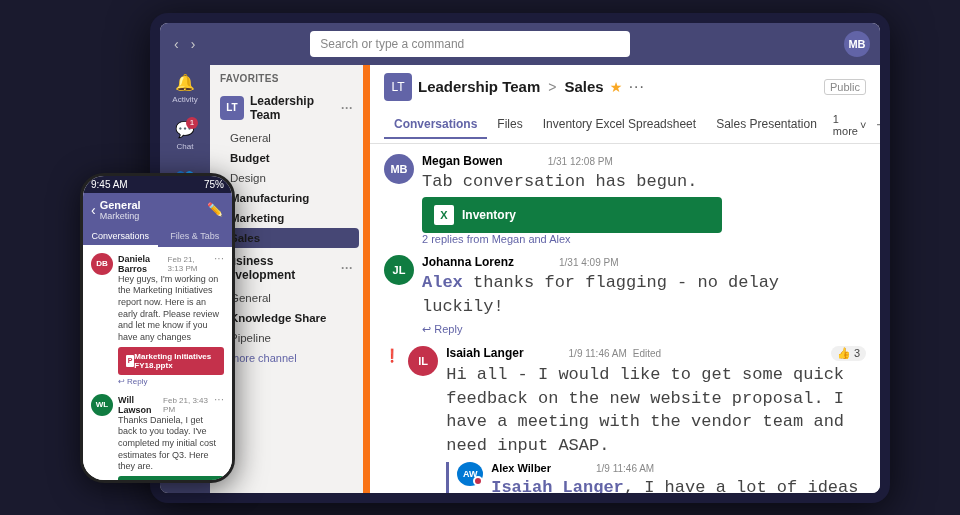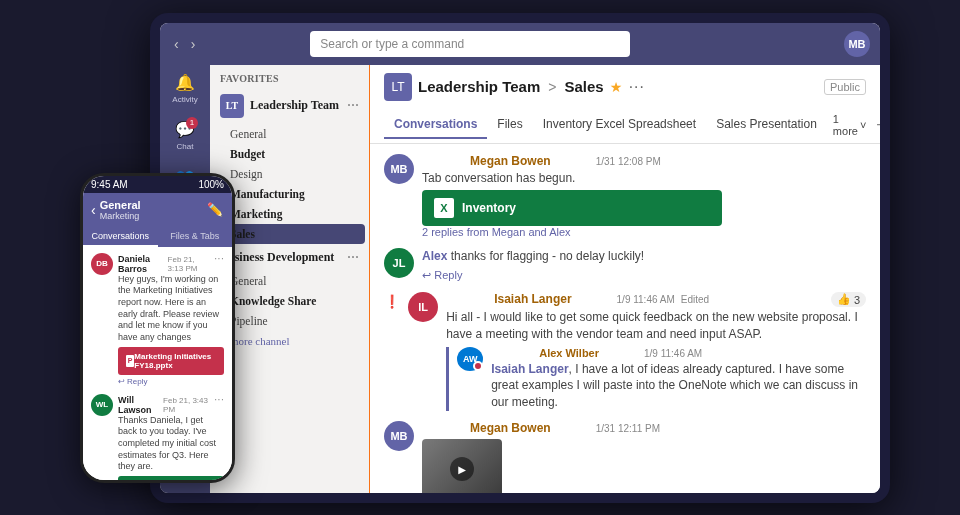--- a/index.html
+++ b/index.html
@@ -151,26 +151,25 @@
       font-size: 8px;
       display: flex;
       align-items: center;
       justify-content: center;
     }
 
     
     .channel-list {
       width: 160px;
       background: #f3f2f1;
-      border-right: 1px solid #f97316;
+      border-right: 7px solid #f97316;
       display: flex;
       flex-direction: column;
       flex-shrink: 0;
       overflow-y: auto;
-      font-family: Liberation Serif, serif;
     }
 
     .channel-section-label {
       font-size: 10px;
       color: #666;
       padding: 8px 10px 4px;
       font-weight: 600;
       text-transform: uppercase;
       letter-spacing: 0.3px;
     }
@@ -380,39 +379,39 @@
     .msg-header {
       display: flex;
       align-items: baseline;
       gap: 6px;
       margin-bottom: 2px;
     }
 
     .msg-author {
       font-size: 12px;
       font-weight: 700;
-      color: #a16207;
-      margin-left: 48px;
+      color: #000000;
     }
 
     .msg-time {
       font-size: 10px;
       color: #888;
       margin-left: 39px;
     }
 
     .msg-edited {
       font-size: 10px;
       color: #888;
     }
 
     .msg-text {
-      font-size: 12px;
+      font-size: 17px;
       color: #444;
       line-height: 1.4;
+      font-family: Liberation Mono, monospace;
     }
 
     .msg-text .mention {
       color: #6264a7;
       font-weight: 600;
     }
 
     .excel-card {
       background: #107c41;
       border-radius: 4px;
@@ -716,21 +715,21 @@
     }
   </style>
 </head>
 <body>
 
 <div class="content-wrapper">
 
   <div class="phone-frame">
     <div class="phone-status-bar">
       <span>9:45 AM</span>
-      <span>100%</span>
+      <span>75%</span>
     </div>
     <div class="phone-header">
       <span class="phone-header-back">‹</span>
       <div style="flex:1; display:flex; flex-direction:column;">
         <span class="phone-header-title">General</span>
         <span class="phone-header-sub">Marketing</span>
       </div>
       <span style="font-size:13px;">✏️</span>
     </div>
     <div class="phone-tabs">
@@ -870,20 +869,24 @@
                   <div class="excel-icon">X</div>
                   <span>Inventory</span>
                 </div>
                 <div class="replies-text">2 replies from Megan and Alex</div>
               </div>
             </div>
 
             <div class="message-row">
               <div class="msg-avatar" style="background:#107c41;">JL</div>
               <div class="msg-content">
+                <div class="msg-header">
+                  <span class="msg-author">Johanna Lorenz</span>
+                  <span class="msg-time">1/31 4:09 PM</span>
+                </div>
                 <div class="msg-text">
                   <span class="mention">Alex</span> thanks for flagging - no delay luckily!
                 </div>
                 <div class="reply-btn">↩ Reply</div>
               </div>
             </div>
 
             <div class="message-row">
               <span class="priority-icon">❗</span>
               <div class="msg-avatar" style="background:#c4314b;">IL</div>

